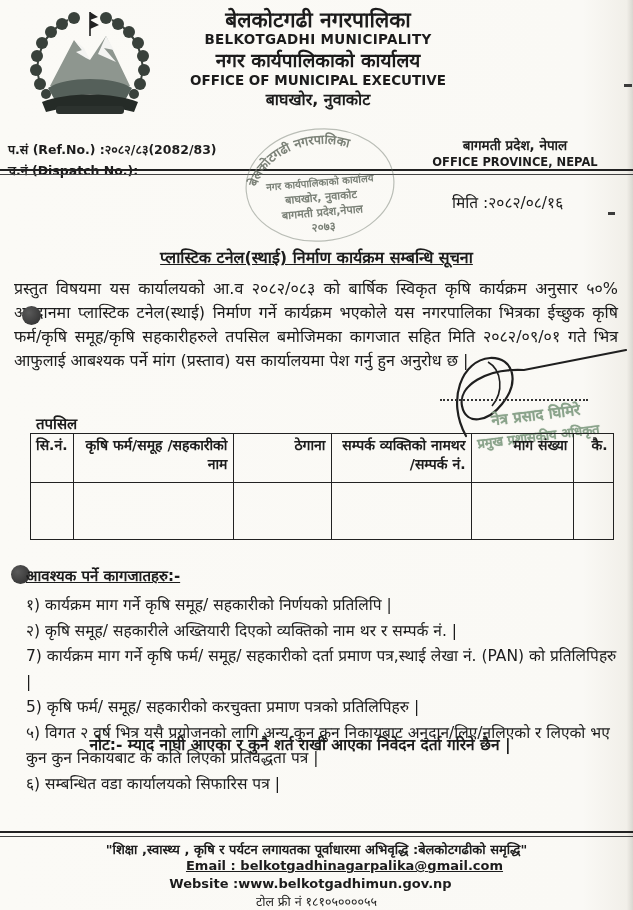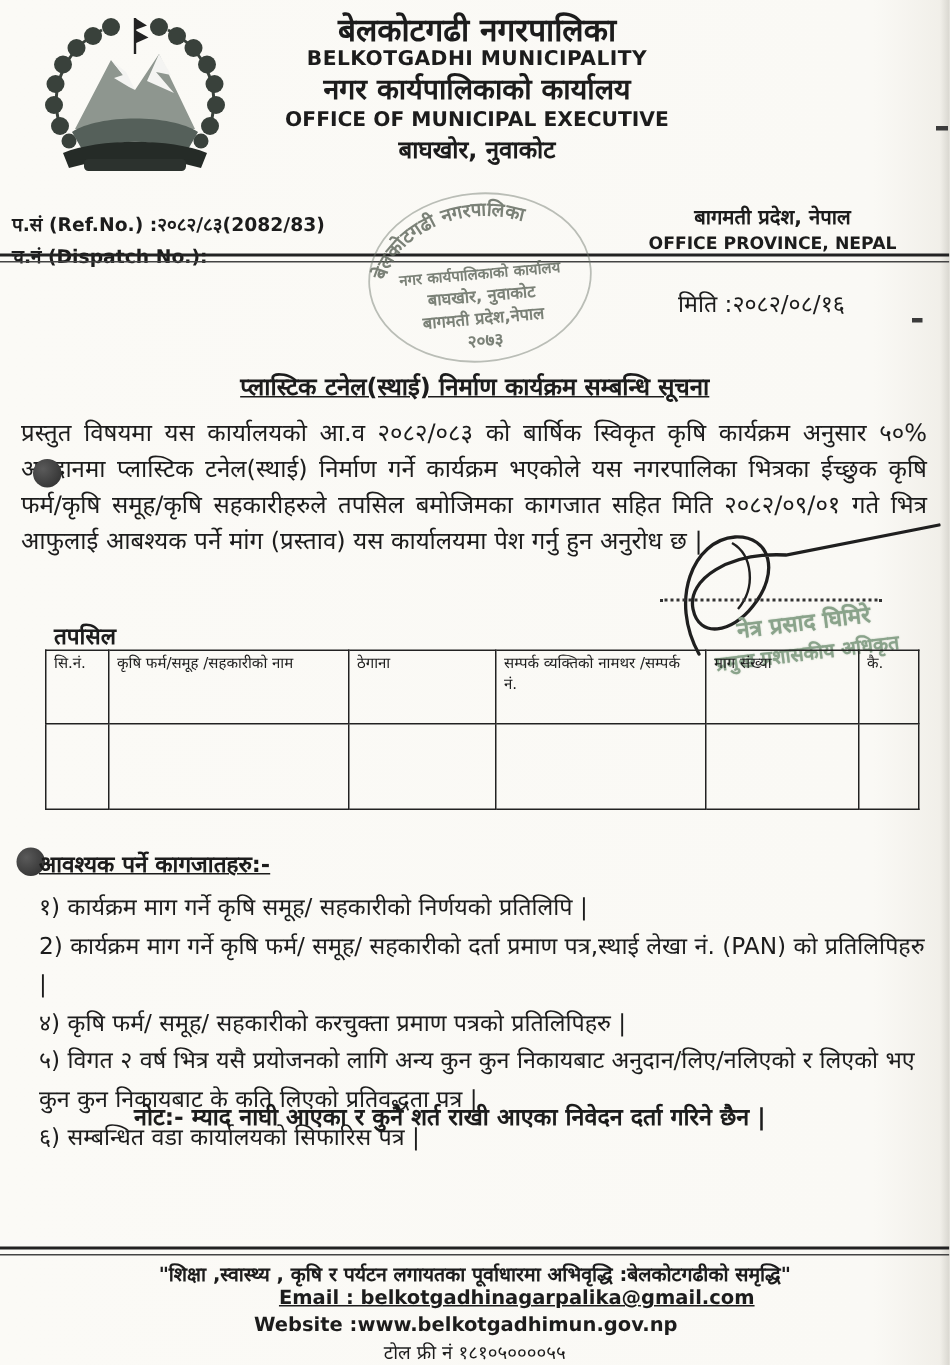--- a/index.html
+++ b/index.html
@@ -36,21 +36,21 @@
   
   .sig-svg{left:428px;top:348px;width:200px;height:96px;}
   .sig-dots{left:440px;top:399px;width:148px;border-bottom:2px dotted #333;}
   .sig-stamp{left:452px;top:404px;width:170px;transform:rotate(-7deg);color:#8aa38b;font-weight:bold;text-align:center;line-height:1.5;text-shadow:0 0 1px rgba(138,163,139,.6);}
   .sig-stamp .nm{font-size:15px;}
   .sig-stamp .ttl{font-size:13px;}
   
   .tbl-label{left:36px;top:413px;font-size:15px;font-weight:bold;}
   table.tpl{position:absolute;left:30px;top:433px;border-collapse:collapse;table-layout:fixed;}
   table.tpl th,table.tpl td{border:1.6px solid #222;padding:2px 5px;vertical-align:top;text-align:left;}
-  table.tpl th{font-size:10px;font-weight:normal;height:44px;line-height:1.35;}
+  table.tpl th{font-size:14px;font-weight:bold;height:44px;line-height:1.35;text-align:right;}
   table.tpl td{height:52px;}
   
   .docs{left:26px;top:565px;width:596px;}
   .docs .dh{font-size:15px;font-weight:bold;text-decoration:underline;margin-bottom:8px;}
   .docs .di{font-size:15.5px;line-height:25.5px;}
   .note{left:0;top:733px;width:600px;text-align:center;font-size:15.5px;font-weight:bold;}
   
   .rule-bot{left:0;top:831px;width:633px;height:3px;border-top:2px solid #222;border-bottom:1px solid #444;}
   .slogan{left:0;top:840px;width:633px;text-align:center;font-size:13px;font-weight:bold;}
   .email{left:0;top:858px;width:633px;text-align:center;font-size:13px;font-weight:bold;text-decoration:underline;padding-left:28px;}
@@ -173,22 +173,23 @@
       <td></td>
       <td></td>
       <td></td>
     </tr>
   </tbody>
     </table>
 
   <div class="abs docs">
     <div class="dh">आवश्यक पर्ने कागजातहरु:-</div>
     <div class="di">१) कार्यक्रम माग गर्ने कृषि समूह/ सहकारीको निर्णयको प्रतिलिपि |</div>
-    <div class="di">2) कार्यक्रम माग गर्ने कृषि फर्म/ समूह/ सहकारीको दर्ता प्रमाण पत्र,स्थाई लेखा नं. (PAN) को प्रतिलिपिहरु |</div>
-    <div class="di">४) कृषि फर्म/ समूह/ सहकारीको  करचुक्ता प्रमाण पत्रको प्रतिलिपिहरु |</div>
+    <div class="di">२) कृषि समूह/ सहकारीले अख्तियारी दिएको व्यक्तिको नाम थर र सम्पर्क नं. |</div>
+    <div class="di">7) कार्यक्रम माग गर्ने कृषि फर्म/ समूह/ सहकारीको दर्ता प्रमाण पत्र,स्थाई लेखा नं. (PAN) को प्रतिलिपिहरु |</div>
+    <div class="di">5) कृषि फर्म/ समूह/ सहकारीको  करचुक्ता प्रमाण पत्रको प्रतिलिपिहरु |</div>
     <div class="di">५) विगत २ वर्ष भित्र यसै प्रयोजनको लागि अन्य कुन कुन निकायबाट अनुदान/लिए/नलिएको र लिएको भए कुन कुन निकायबाट के कति लिएको प्रतिवद्धता पत्र |</div>
     <div class="di">६) सम्बन्धित वडा कार्यालयको सिफारिस पत्र |</div>
   </div>
 
   <div class="abs note">नोट:- म्याद नाघी आएका र कुनै शर्त राखी आएका निवेदन दर्ता गरिने छैन |</div>
 
   <div class="abs rule-bot"></div>
   <div class="abs slogan">"शिक्षा ,स्वास्थ्य , कृषि र पर्यटन लगायतका पूर्वाधारमा अभिवृद्धि :बेलकोटगढीको समृद्धि"</div>
   <div class="abs email">Email : belkotgadhinagarpalika@gmail.com</div>
   <div class="abs website">Website :www.belkotgadhimun.gov.np</div>

